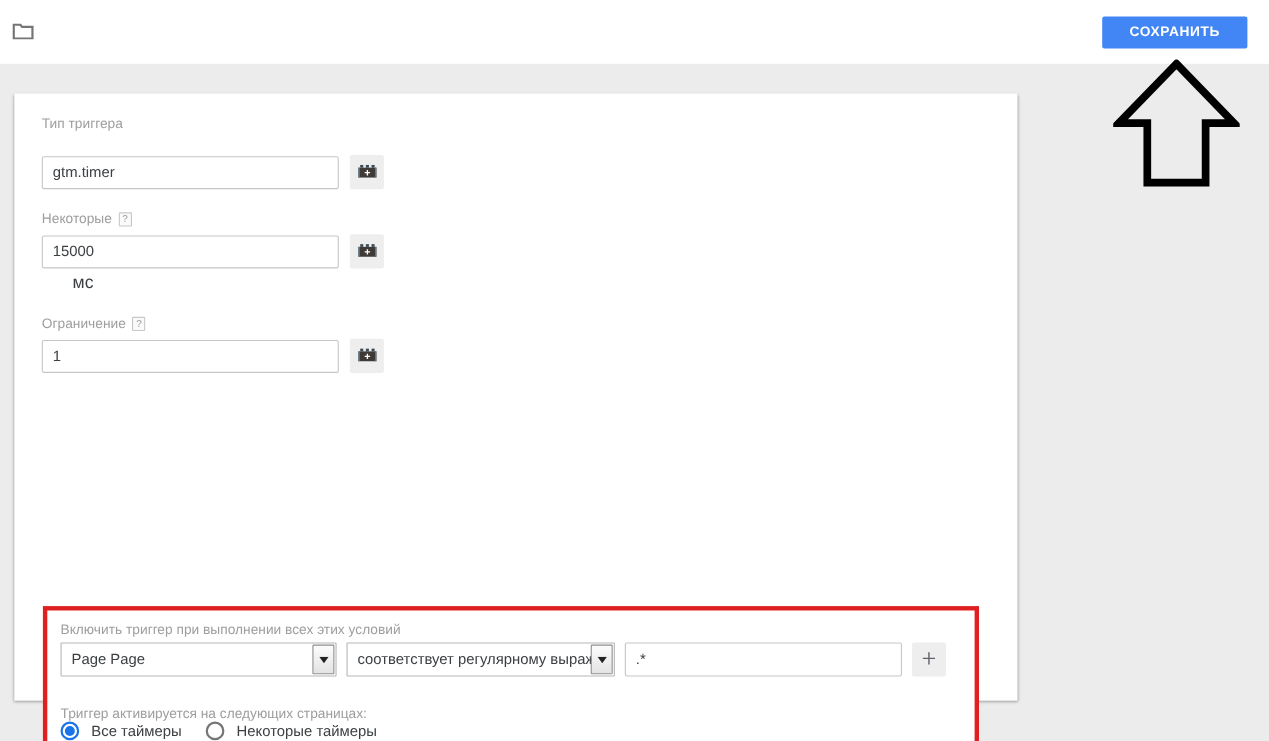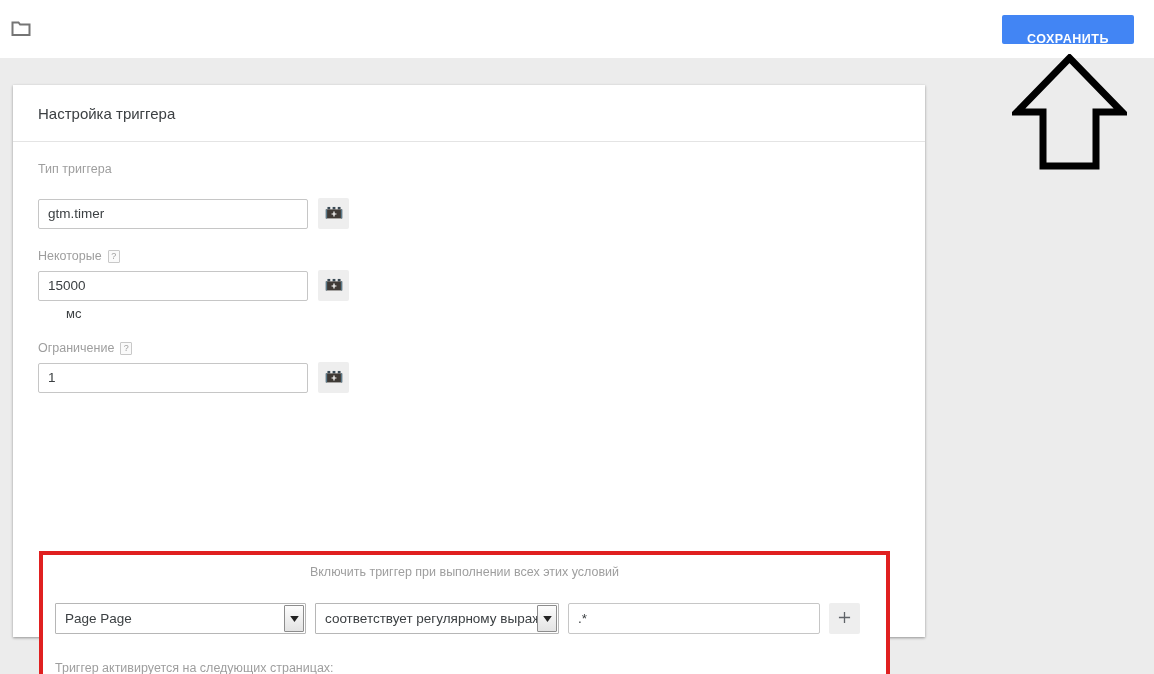--- a/index.html
+++ b/index.html
@@ -34,21 +34,21 @@
     color: #ffffff;
     border: none;
     border-radius: 2px;
     font-size: 12.5px;
     font-weight: bold;
     letter-spacing: 0.55px;
     font-family: "Liberation Sans", sans-serif;
     cursor: pointer;
     line-height: 29px;
     text-align: center;
-    padding: 10px;
+    padding: 0;
   }
 
   
   #arrow-annotation {
     position: absolute;
     left: 1012px; top: 54px;
     width: 115px; height: 117px;
     pointer-events: none;
   }
 
@@ -147,41 +147,40 @@
     background: #eeeeee;
     border: none;
     border-radius: 2px;
     display: flex;
     align-items: center;
     justify-content: center;
     cursor: pointer;
     padding: 0;
   }
   .unit-label {
-    font-size: 13px;
+    font-size: 16px;
     color: #3c4043;
     margin-top: 5px;
     padding-left: 28px;
   }
   .field-block { margin-bottom: 20px; }
 
   
   #conditions-box {
     position: absolute;
     left: 26px; top: 466px;
     width: 851px; height: 151px;
     border: 4px solid #e02020;
     background: #ffffff;
     padding: 10px 12px 0 12px;
   }
   #conditions-label {
     font-size: 12.5px;
     color: #9e9e9e;
-    margin-bottom: 24px;
-    text-align: center;
+    margin-bottom: 5px;
   }
   #condition-row {
     display: flex;
     align-items: center;
     gap: 9px;
   }
   .native-select {
     height: 31px;
     border: 1px solid #b6b6b6;
     border-radius: 1px;
@@ -288,23 +287,20 @@
 </div>
 
 <div id="arrow-annotation">
   <svg width="115" height="117" viewBox="0 0 115 117">
     <path d="M57.5 4 L110 58 L84 58 L84 112 L31 112 L31 58 L5 58 Z" fill="#ffffff" fill-opacity="0" stroke="#000000" stroke-width="7" stroke-linejoin="miter"></path>
   </svg>
 </div>
 
 <div id="card">
 
-  <div id="card-header">
-    <span id="card-title">Настройка триггера</span>
-  </div>
 
   <div id="card-body">
 
     <div id="trigger-type-block" class="field-block">
       <div class="field-label">Тип триггера</div>
     </div>
 
     <div class="field-block">
       <div class="input-row">
         <input class="text-input" type="text" value="gtm.timer" style="">

